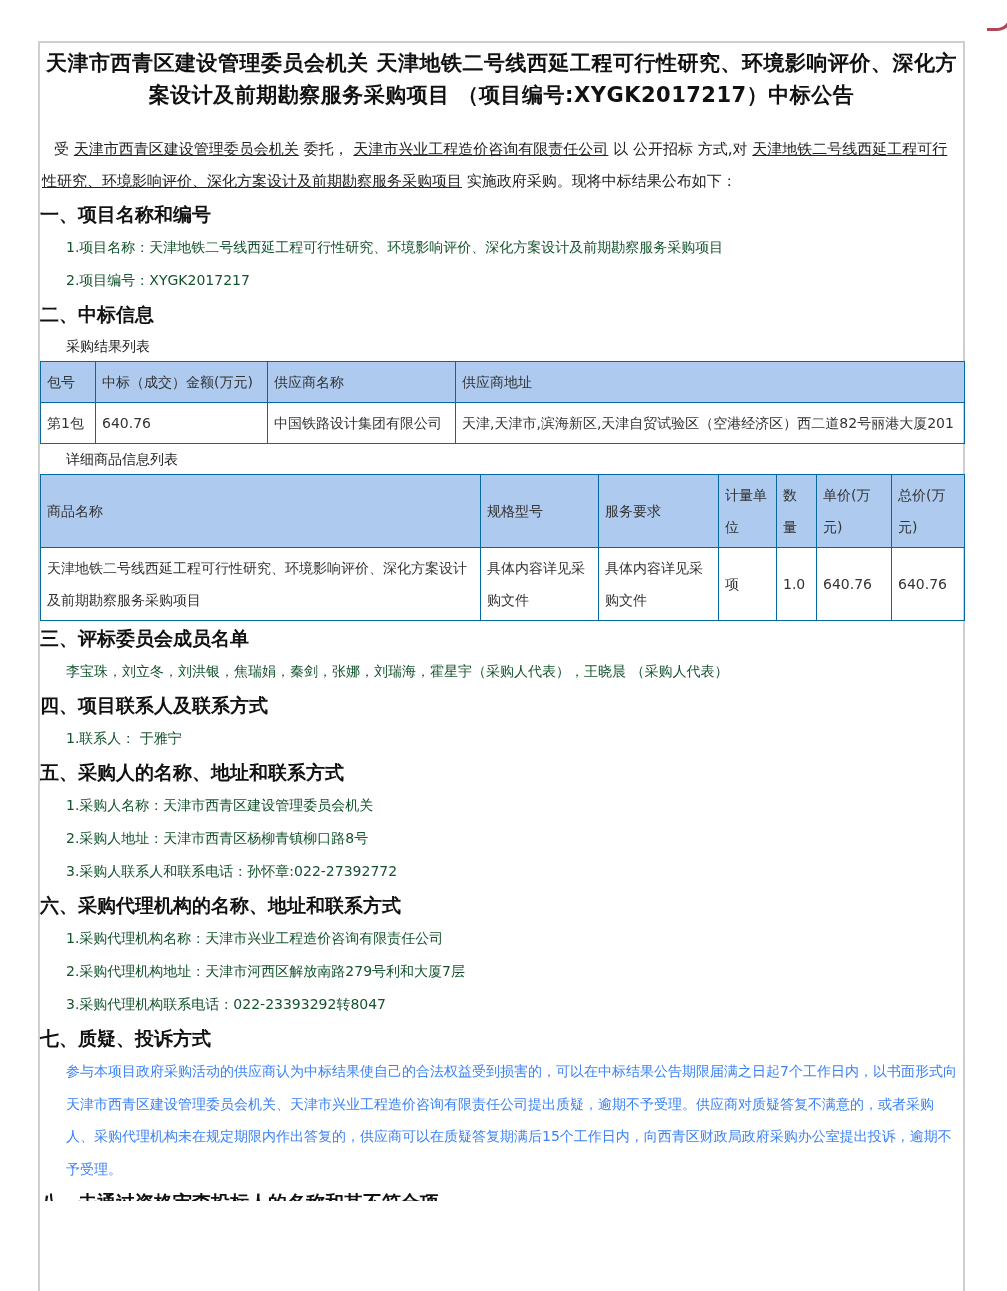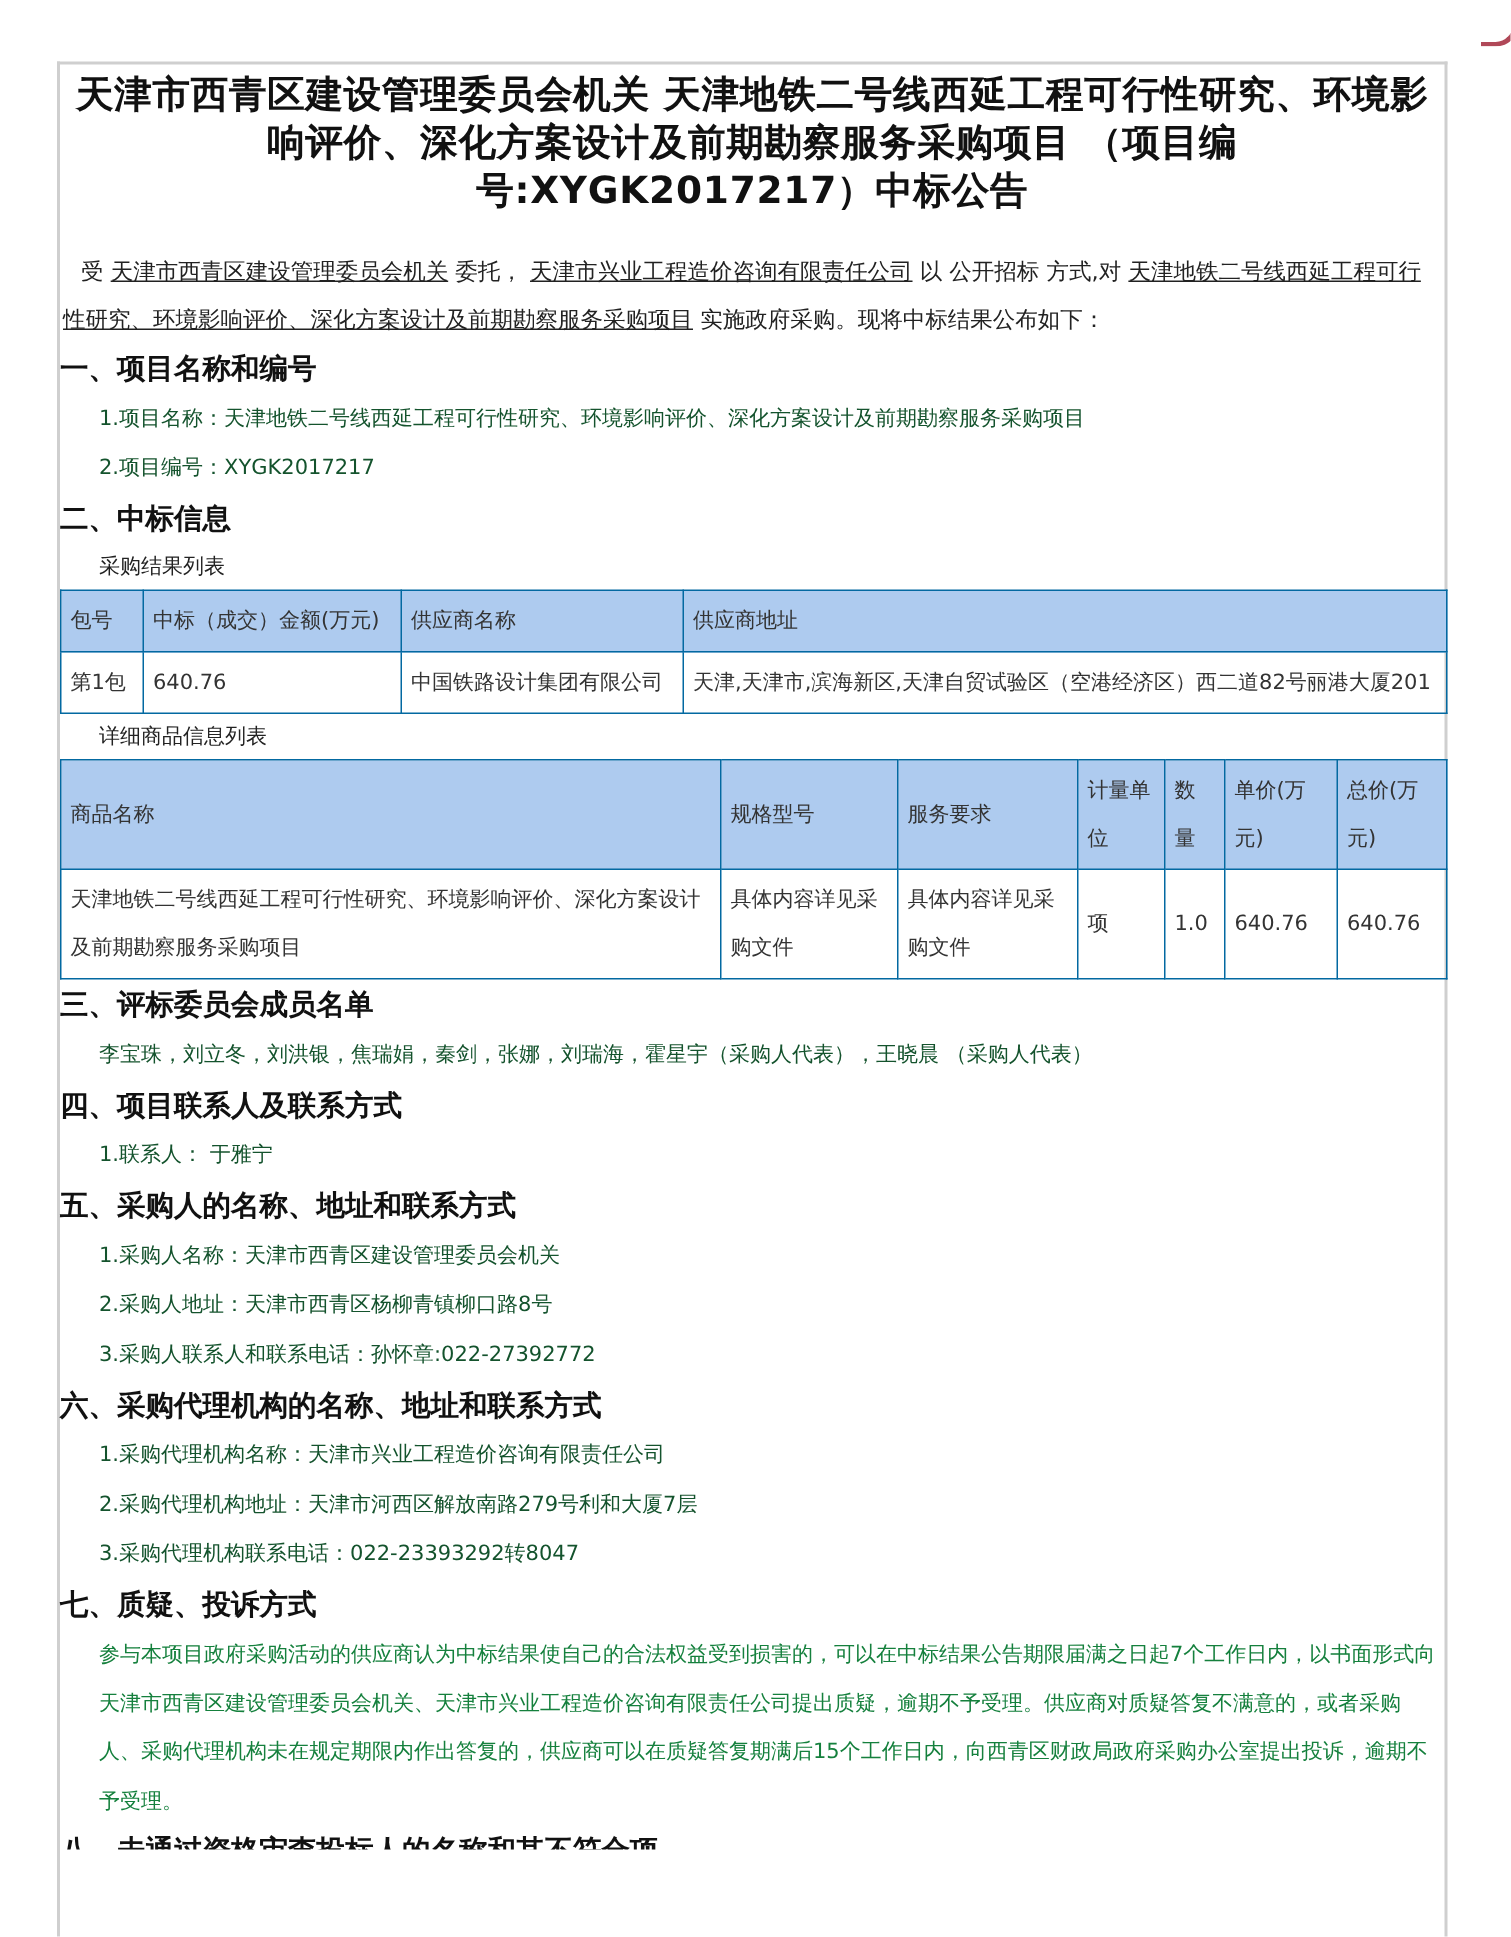--- a/index.html
+++ b/index.html
@@ -21,21 +21,21 @@
   .doc {
     position: absolute; left: 38px; top: 41px;
     width: 927px; height: 1300px;
     border: 2px solid #cfcfcf;
     border-bottom: none;
     box-sizing: border-box;
   }
   .title {
     text-align: center;
     font-weight: bold;
-    font-size: 25px;
+    font-size: 21px;
     line-height: 32px;
     padding: 4px 6px 0 6px;
     color: #111;
     letter-spacing: 0.5px;
   }
   .intro {
     margin-top: 22px;
     font-size: 15px;
     line-height: 32px;
     padding: 0 2px;
@@ -53,21 +53,21 @@
   .caption { font-size: 14px; line-height: 30px; padding-left: 26px; color: #222; }
   table {
     border-collapse: collapse; width: 925px; font-size: 14px; color: #333;
   }
   th, td {
     border: 1px solid #0369a1; text-align: left; vertical-align: middle;
     padding: 4px 6px; line-height: 32px; font-weight: normal;
   }
   th { background: #aecbef; color: #333; }
   .para {
-    font-size: 14px; line-height: 32.5px; padding-left: 26px; padding-right: 2px; color: #15803d;
+    font-size: 14px; line-height: 32.5px; padding-left: 26px; padding-right: 2px; color: #3b82f6;
   }
   .cut { height: 14px; overflow: hidden; }
 </style>
 </head>
 <body>
 
 <div class="corner-mark"></div>
 
 <div class="doc">
 

